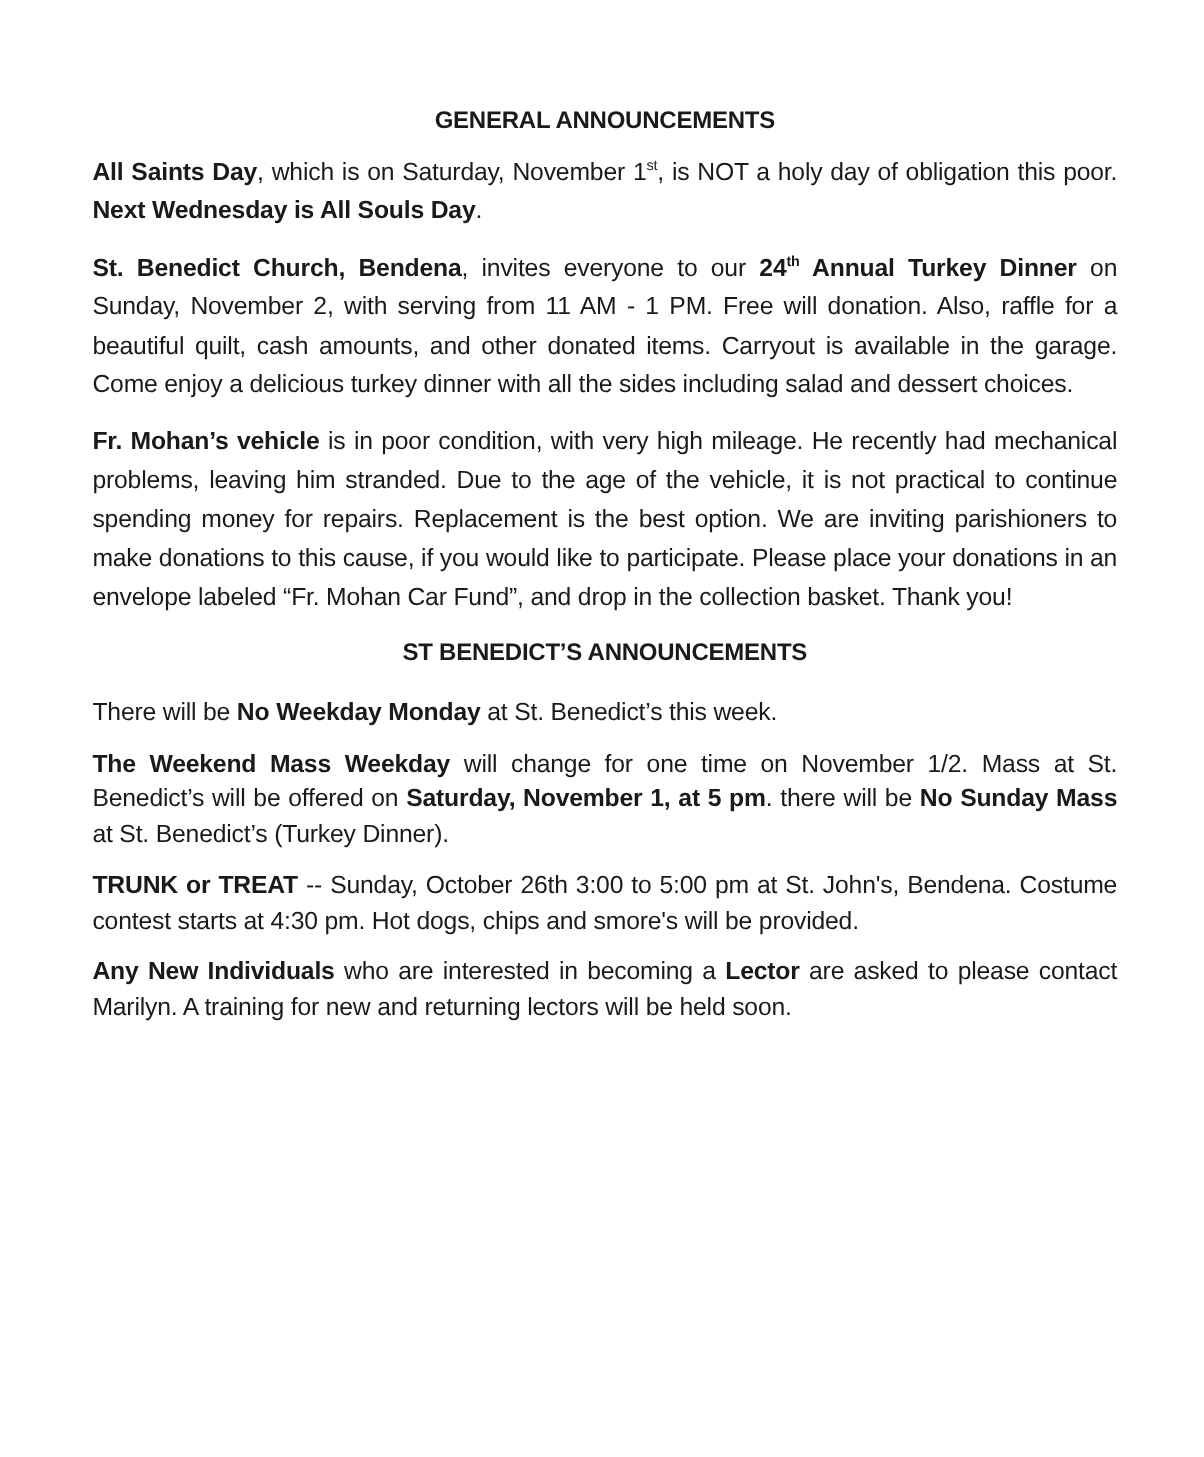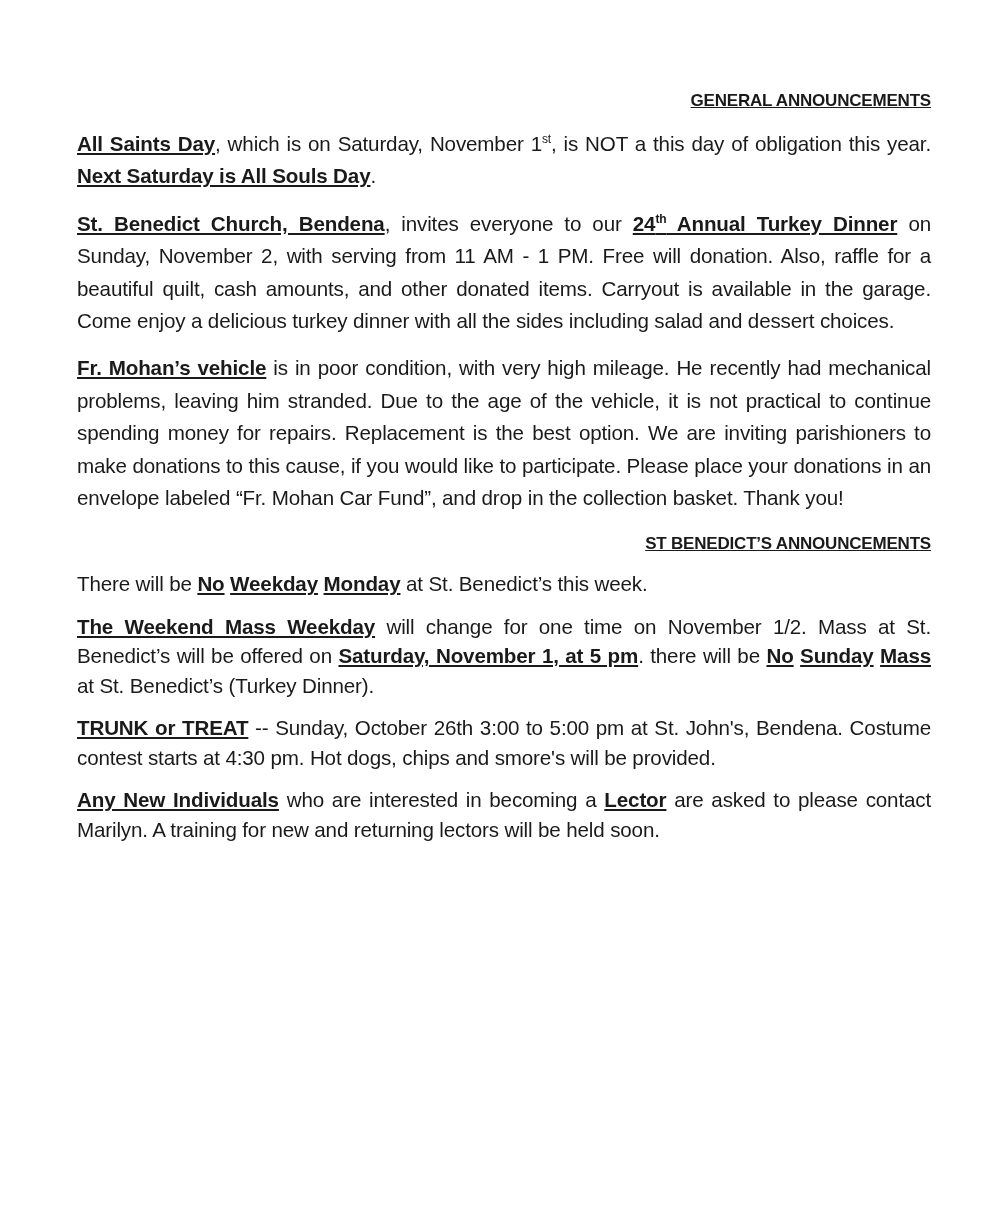--- a/index.html
+++ b/index.html
@@ -3,41 +3,41 @@
 <meta charset="utf-8">
 <style>
   html, body { margin: 0; padding: 0; background: #ffffff; }
   body {
     width: 1003px; height: 1214px; overflow: hidden;
     font-family: "Liberation Sans", "DejaVu Sans", sans-serif;
     color: #1a1a1a;
   }
   .page { position: relative; padding: 86px 72px 0 77px; }
   .heading {
-    text-align: right; font-weight: bold; text-decoration: underline;
-    font-size: 17px; line-height: 30px; margin: 0 0 12px 0;
+    text-align: center; font-weight: bold; 
+    font-size: 20px; line-height: 30px; margin: 0 0 12px 0;
     letter-spacing: -0.2px;
   }
   .para {
     font-size: 20.6px; line-height: 32.4px; margin: 0 0 15px 0;
     text-align: justify; letter-spacing: -0.15px;
   }
   .para.tight { line-height: 29.5px; margin-bottom: 13px; }
-  .b { font-weight: bold; text-decoration: underline; }
+  .b { font-weight: bold; }
   sup { font-size: 12px; line-height: 0; vertical-align: 8px; }
-  .h2 { margin-top: 4px; margin-bottom: 10px; }
+  .h2 { margin-top: 4px; margin-bottom: 20px; }
 </style>
 </head>
 <body>
 
 <div class="page">
 
   <div class="heading">GENERAL ANNOUNCEMENTS</div>
 
-  <p class="para"><span class="b">All Saints Day</span><span>, which is on Saturday, November 1</span><sup>st</sup><span>, is NOT a this day of obligation this year. </span><span class="b">Next Saturday is All Souls Day</span><span>.</span></p>
+  <p class="para"><span class="b">All Saints Day</span><span>, which is on Saturday, November 1</span><sup>st</sup><span>, is NOT a holy day of obligation this poor. </span><span class="b">Next Wednesday is All Souls Day</span><span>.</span></p>
 
   <p class="para"><span class="b">St. Benedict Church, Bendena</span><span>, invites everyone to our </span><span class="b"><span>24</span><sup>th</sup><span> Annual Turkey Dinner</span></span><span> on Sunday, November 2, with serving from 11 AM - 1 PM. Free will donation. Also, raffle for a beautiful quilt, cash amounts, and other donated items. Carryout is available in the garage. Come enjoy a delicious turkey dinner with all the sides including salad and dessert choices.</span></p>
 
 
   <p class="para"><span class="b">Fr. Mohan’s vehicle</span><span> is in poor condition, with very high mileage. He recently had mechanical problems, leaving him stranded. Due to the age of the vehicle, it is not practical to continue spending money for repairs. Replacement is the best option. We are inviting parishioners to make donations to this cause, if you would like to participate. Please place your donations in an envelope labeled “Fr. Mohan Car Fund”, and drop in the collection basket. Thank you!</span></p>
 
   <div class="heading h2">ST BENEDICT’S ANNOUNCEMENTS</div>
 
   <p class="para tight"><span>There will be </span><span class="b">No</span> <span class="b">Weekday</span> <span class="b">Monday</span><span> at St. Benedict’s this week.</span></p>
 

